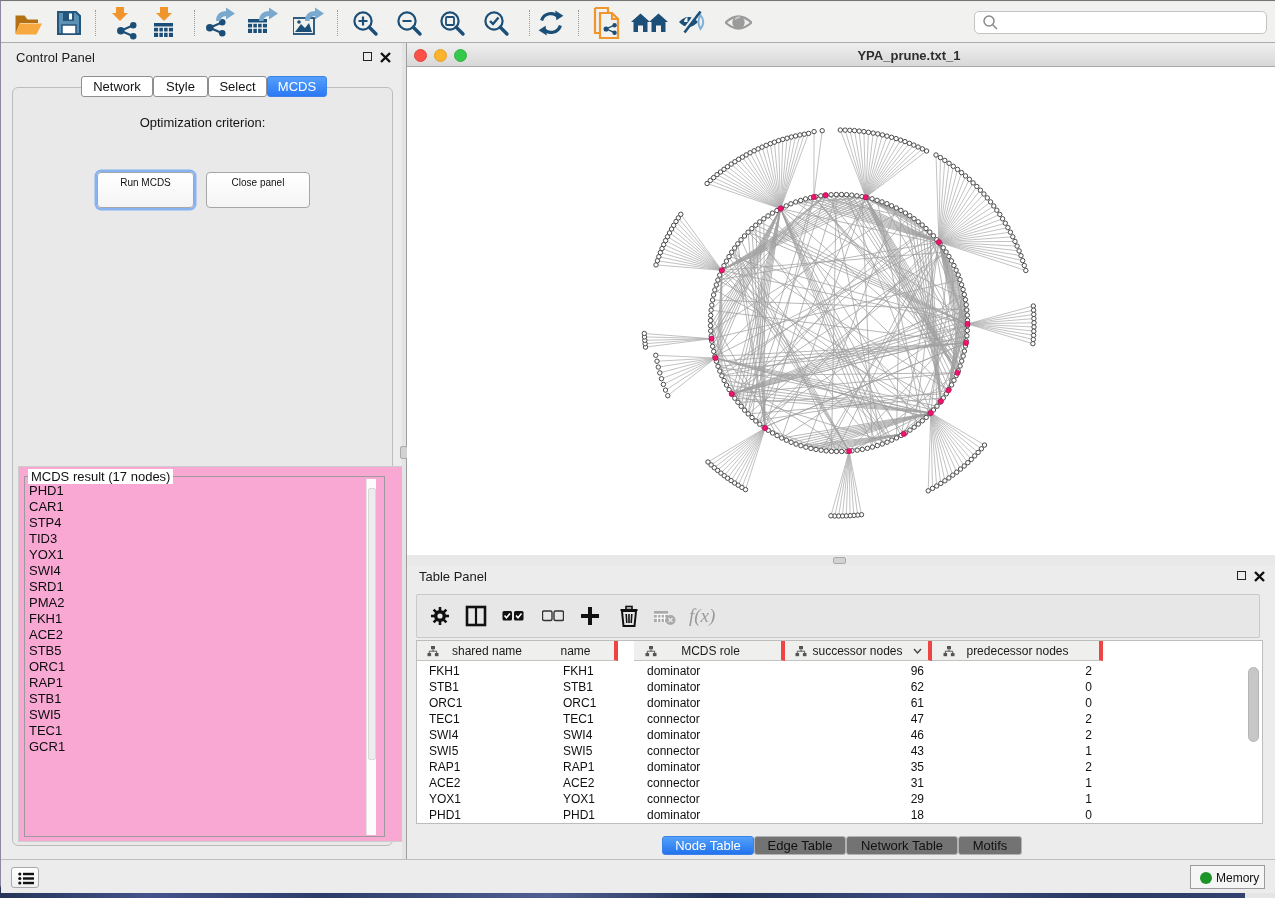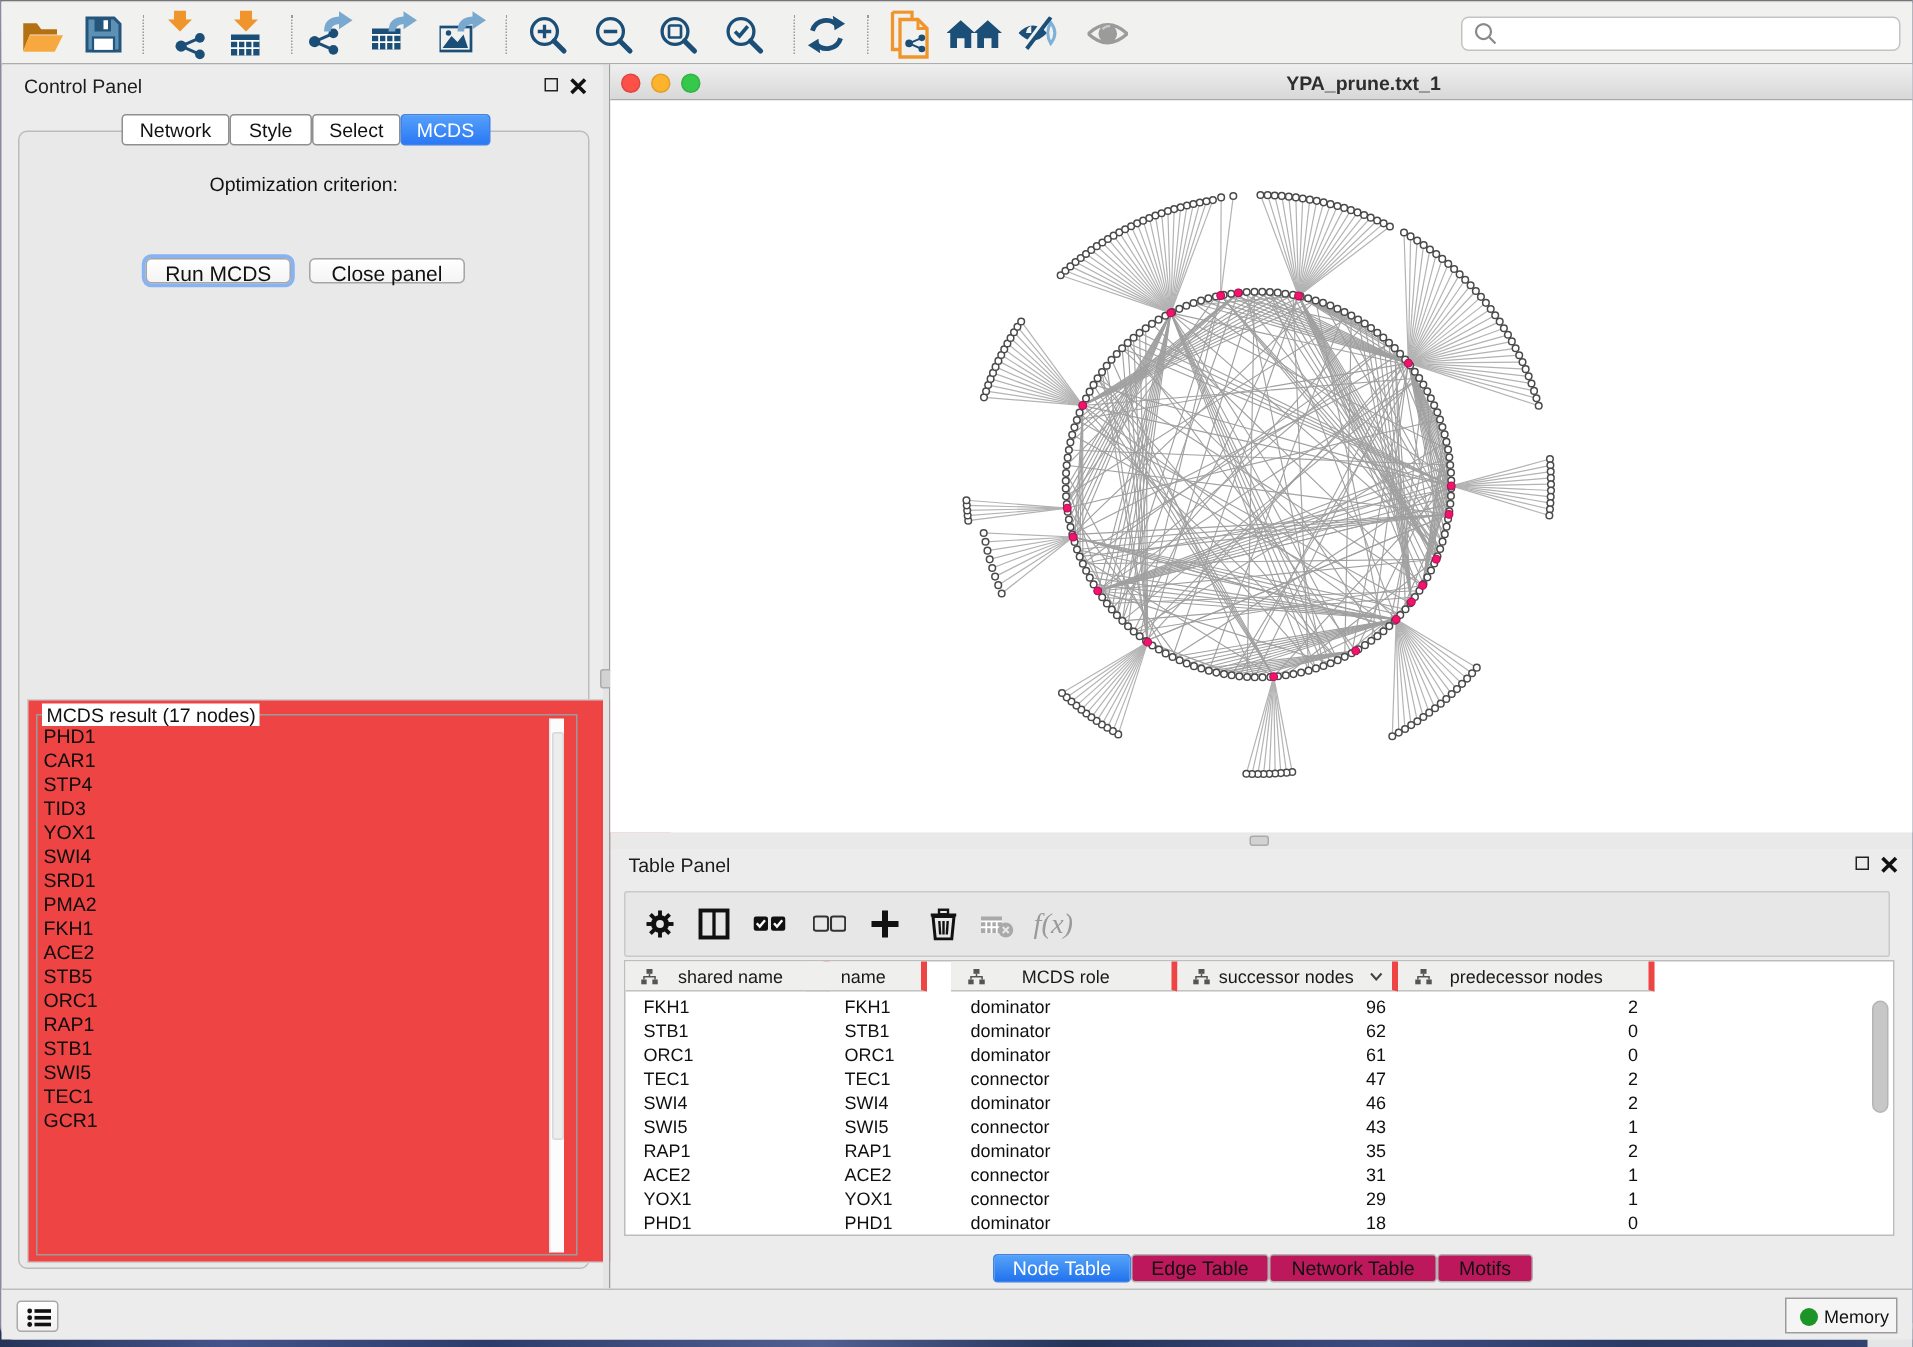--- a/index.html
+++ b/index.html
@@ -19,24 +19,24 @@
 .wicon{position:absolute;color:#111;}
 #cp-tabs{position:absolute;top:33px;left:0;width:400px;height:21px;}
 .tab{position:absolute;top:0;height:21px;border:1px solid #8f8f8f;background:#fff;color:#111;
  font-size:13px;text-align:center;line-height:19px;border-radius:3px;}
 .tab.sel{background:linear-gradient(#55a0fa,#2a78f5);color:#fff;border-color:#3d82e8;}
 #cp-box{position:absolute;left:10px;top:44px;width:381px;height:759px;border:1px solid #bcbcbc;border-radius:6px;background:#e9e9e9;}
 #optlabel{position:absolute;left:0;top:27px;width:100%;text-align:center;font-size:13px;color:#121212;}
 #optsel{position:absolute;left:35px;top:51px;width:313px;height:19px;background:#fff;border:1px solid #ababab;border-radius:4px;font-size:13px;color:#111;}
 #optsel span{position:absolute;left:13px;top:1px;line-height:16px;}
 #optstep{position:absolute;right:0px;top:0px;width:19px;height:17px;border-radius:3px;background:linear-gradient(#74b2fc,#2165ee);}
-.bt{position:absolute;top:84px;height:17px;background:linear-gradient(#ffffff,#f4f4f4);border:1px solid #a6a6a6;border-radius:4px;font-size:14px;color:#111;text-align:center;line-height:19px;}
+.bt{position:absolute;top:84px;height:36px;background:linear-gradient(#ffffff,#f4f4f4);border:1px solid #a6a6a6;border-radius:4px;font-size:10px;color:#111;text-align:center;line-height:19px;}
 #runbt{left:84px;width:97px;box-shadow:0 0 0 2.5px rgba(110,165,245,.8);}
 #closebt{left:193px;width:104px;}
-#results{position:absolute;left:5px;top:378px;width:430px;height:376px;background:#ef4444;border:1px solid #cdcdcd;}
+#results{position:absolute;left:5px;top:378px;width:430px;height:376px;background:#f9a8d4;border:1px solid #cdcdcd;}
 #grp{position:absolute;left:5px;top:9px;width:361px;height:361px;border:1px solid #9b9b9b;}
 #grptitle{position:absolute;left:3px;top:-8px;background:#fff;padding:0 3px;font-size:13px;color:#111;}
 #mlist{position:absolute;left:4px;top:6px;font-size:13px;color:#0c0c0c;line-height:16px;}
 #msb{position:absolute;right:8px;top:2px;width:10px;height:356px;background:#fcfcfc;border-left:1px solid #e4e4e4;}
 #msbthumb{position:absolute;left:1px;top:9px;width:8px;height:272px;background:#ededed;border:1px solid #d8d8d8;border-radius:2px;}
 
 #vdiv{position:absolute;left:401px;top:42px;width:5px;height:816px;background:#e4e4e4;border-right:1px solid #9e9e9e;}
 #vgrip{position:absolute;left:-2px;top:403px;width:8px;height:13px;background:#d2d2d2;border:1px solid #ababab;border-radius:2px;}
 
 #nw{position:absolute;left:406px;top:42px;width:869px;height:512px;background:#fff;}
@@ -54,21 +54,21 @@
 #tbl{position:absolute;left:9px;top:74px;width:847px;height:184px;background:#fff;border:1px solid #bdbdbd;}
 #thead{position:absolute;left:0;top:0;width:686px;height:21px;}
 .hcol{position:absolute;top:0;height:20px;background:#efefee;border-right:4px solid #ef4444;border-bottom:1px solid #c3c3c3;font-size:12px;color:#1a1a1a;text-align:center;line-height:20px;}
 .trow{position:absolute;left:0;width:845px;height:16px;font-size:12px;color:#101010;}
 .c1{position:absolute;left:12px;top:1px;}
 .c2{position:absolute;left:146px;top:1px;}
 .c3{position:absolute;left:230px;top:1px;}
 .c4{position:absolute;left:367px;width:140px;top:1px;text-align:right;}
 .c5{position:absolute;left:535px;width:140px;top:1px;text-align:right;}
 #tsb{position:absolute;left:831px;top:26px;width:11px;height:75px;background:#c7c7c7;border:1px solid #b5b5b5;border-radius:6px;}
-.btab{position:absolute;top:270px;height:19px;border:1px solid #b3b3b3;background:#be185d;font-size:13px;color:#111;text-align:center;line-height:17px;border-radius:3px;}
+.btab{position:absolute;top:270px;height:19px;border:1px solid #b3b3b3;background:#737373;font-size:13px;color:#111;text-align:center;line-height:17px;border-radius:3px;}
 .btab.sel{background:linear-gradient(#54a2f9,#2273ee);color:#fff;border-color:#3d82e8;}
 
 #sb{position:absolute;left:1px;top:859px;width:1274px;height:34px;background:#ececec;border-top:1px solid #bdbdbd;}
 #listbt{position:absolute;left:10px;top:7px;width:28px;height:21px;background:linear-gradient(#fff,#f0f0f0);border:1px solid #a9a9a9;border-radius:3px;}
 #membt{position:absolute;left:1189px;top:5px;width:75px;height:24px;background:#f5f5f5;border:1px solid #9b9b9b;}
 #memdot{position:absolute;left:9px;top:6px;width:12px;height:12px;border-radius:50%;background:#1d9427;}
 #memtxt{position:absolute;left:25px;top:5px;font-size:12px;color:#111;}
 </style></head>
 <body>
 <div id="wallright"></div>

